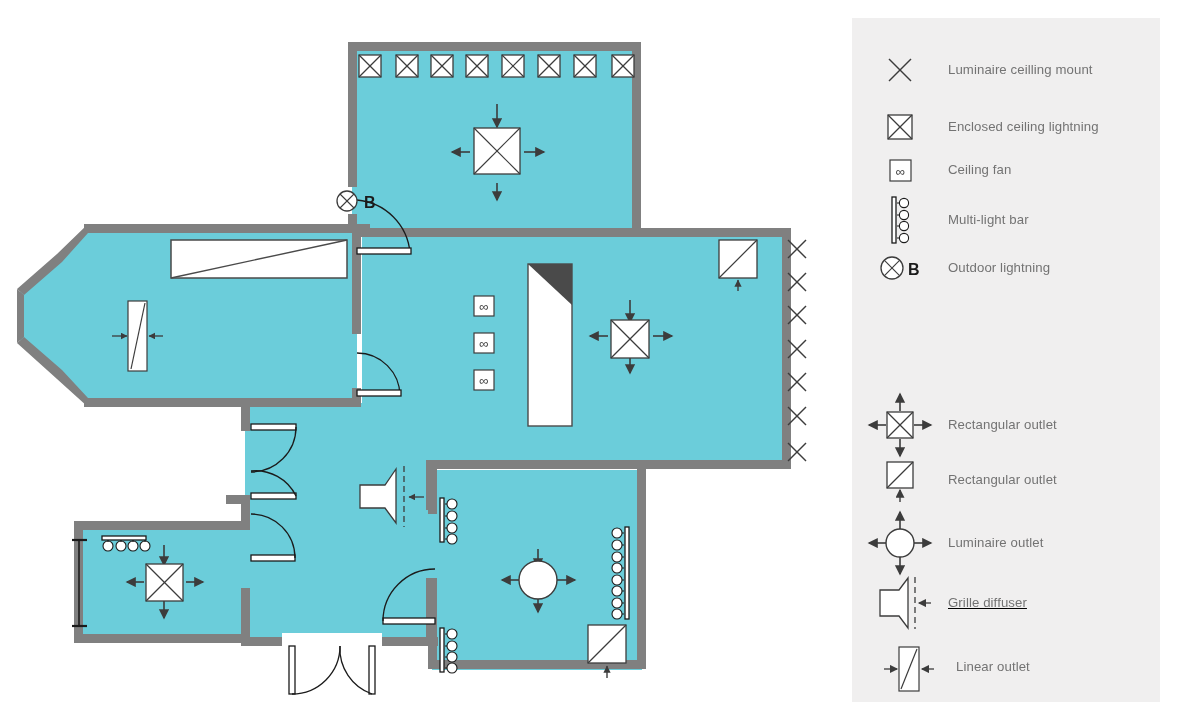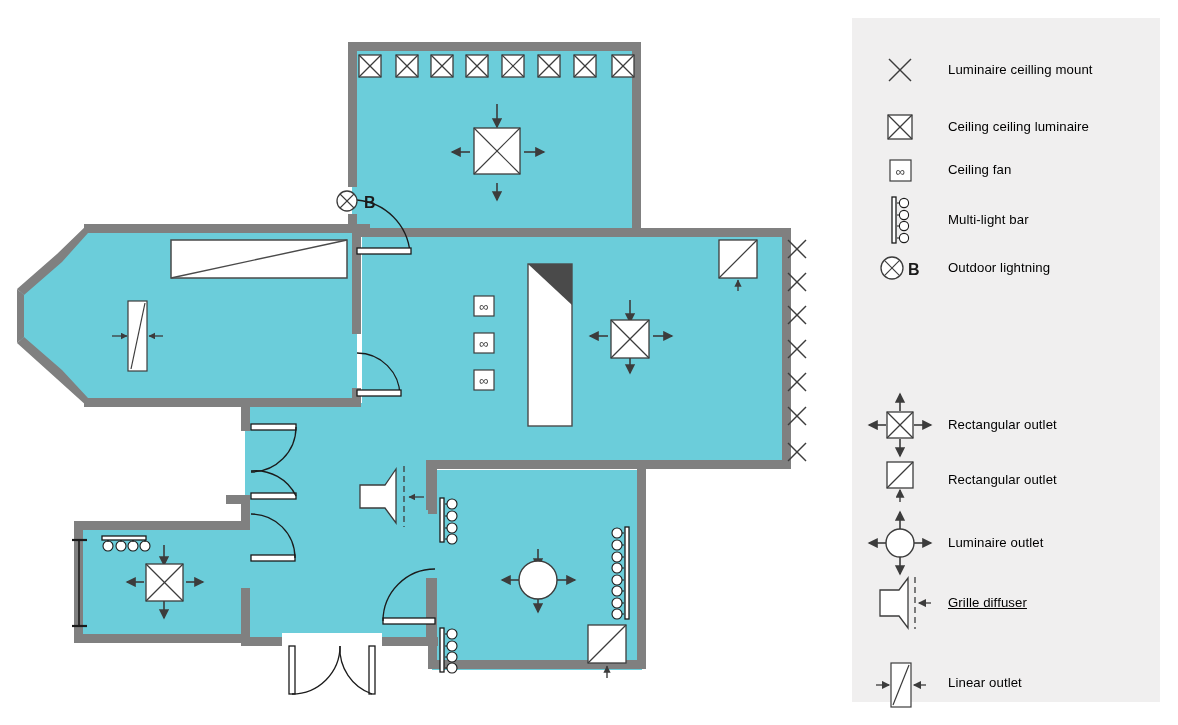--- a/index.html
+++ b/index.html
@@ -35,21 +35,21 @@
   }
   .legend-symbol {
     width: 96px;
     min-width: 96px;
     display: flex;
     align-items: center;
     justify-content: center;
   }
   .legend-label {
     font-size: 13.2px;
-    color: #000000;
+    color: #737373;
     line-height: 1.28;
     letter-spacing: 0.1px;
   }
   .lsvg { display: block; }
 </style>
 </head>
 <body>
 
 <div id="stage">
 
@@ -395,21 +395,21 @@
     </div>
 
     <div class="legend-row" style="top:87px; height:44px;">
       <div class="legend-symbol">
         <svg class="lsvg" width="46" height="34" viewBox="0 0 46 34">
           <rect x="11" y="5" width="24" height="24" fill="#ffffff" stroke="#3c3c3c" stroke-width="1.3"></rect>
           <line x1="11" y1="5" x2="35" y2="29" stroke="#3c3c3c" stroke-width="1.2"></line>
           <line x1="35" y1="5" x2="11" y2="29" stroke="#3c3c3c" stroke-width="1.2"></line>
         </svg>
       </div>
-      <div class="legend-label">Ceiling ceiling luminaire</div>
+      <div class="legend-label">Enclosed ceiling lightning</div>
     </div>
 
     <div class="legend-row" style="top:137px; height:30px;">
       <div class="legend-symbol">
         <svg class="lsvg" width="46" height="28" viewBox="0 0 46 28">
           <rect x="13" y="4" width="21" height="21" fill="#ffffff" stroke="#3c3c3c" stroke-width="1.2"></rect>
           <text x="23.5" y="19.5" text-anchor="middle" font-family="Liberation Sans, sans-serif" font-size="13" fill="#3c3c3c">∞</text>
         </svg>
       </div>
       <div class="legend-label">Ceiling fan</div>
@@ -494,21 +494,21 @@
       <div class="legend-symbol">
         <svg class="lsvg" width="72" height="58" viewBox="0 0 72 58">
           <polygon points="16,16 35,16 44,4 44,54 35,42 16,42" fill="#ffffff" stroke="#3c3c3c" stroke-width="1.3"></polygon>
           <line x1="51" y1="3" x2="51" y2="55" stroke="#3c3c3c" stroke-width="1.3" stroke-dasharray="6 4"></line>
           <line x1="67" y1="29" x2="55" y2="29" stroke="#3c3c3c" stroke-width="1.3" marker-end="url(#lgArrow)"></line>
         </svg>
       </div>
       <div class="legend-label">Grille diffuser</div>
     </div>
 
-    <div class="legend-row" style="top:636px; height:58px;">
+    <div class="legend-row" style="top:620px; height:58px;padding-left:8px;">
       <div class="legend-symbol">
         <svg class="lsvg" width="72" height="56" viewBox="0 0 72 56">
           <rect x="27" y="8" width="20" height="44" fill="#ffffff" stroke="#3c3c3c" stroke-width="1.2"></rect>
           <line x1="29" y1="50" x2="45" y2="10" stroke="#3c3c3c" stroke-width="1.2"></line>
           <line x1="12" y1="30" x2="25" y2="30" stroke="#3c3c3c" stroke-width="1.3" marker-end="url(#lgArrow)"></line>
           <line x1="62" y1="30" x2="50" y2="30" stroke="#3c3c3c" stroke-width="1.3" marker-end="url(#lgArrow)"></line>
         </svg>
       </div>
       <div class="legend-label">Linear outlet</div>
     </div>

